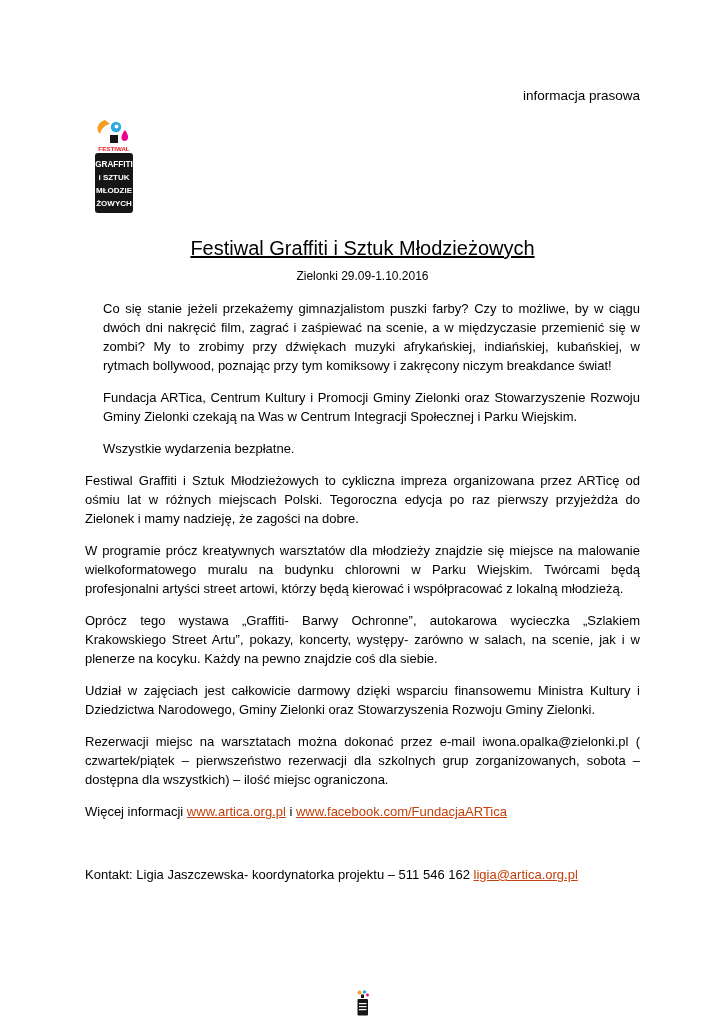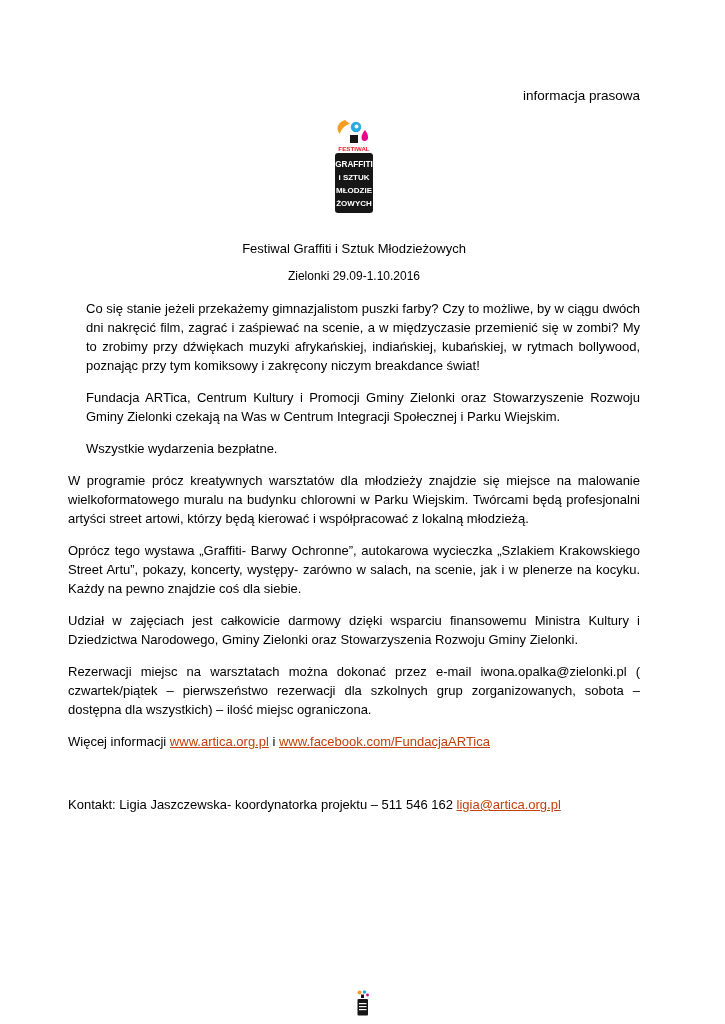--- a/index.html
+++ b/index.html
@@ -3,41 +3,41 @@
 <meta charset="utf-8">
 <style>
   html, body { margin: 0; padding: 0; background: #e9e9e9; }
   .page {
     width: 725px;
     height: 1024px;
     margin: 0 auto;
     background: #ffffff;
     position: relative;
     box-sizing: border-box;
-    padding: 86px 85px 0 68px;
+    padding: 86px 85px 0 85px;
     overflow: hidden;
     font-family: "Liberation Sans", sans-serif;
     font-size: 13px;
     line-height: 19px;
     color: #000000;
   }
   .header-line {
     text-align: right;
     font-size: 13.5px;
   }
   .logo-wrap {
     display: flex;
-    justify-content: center;
     margin-top: 14px;
   }
   .title {
     margin: 24px 0 0 0;
     text-align: center;
-    font-size: 13px;
+    font-size: 20px;
     font-weight: normal;
+    text-decoration: underline;
   }
   .subtitle {
     text-align: center;
     font-size: 12px;
     margin: 9px 0 13px 0;
   }
   .para {
     margin: 0 0 13px 0;
     text-align: justify;
   }
@@ -84,20 +84,21 @@
     </svg>
   </div>
 
   <h1 class="title">Festiwal Graffiti i Sztuk Młodzieżowych</h1>
 
   <div class="subtitle">Zielonki 29.09-1.10.2016</div>
 
   <p class="para bold">Co się stanie jeżeli przekażemy gimnazjalistom puszki farby? Czy to możliwe, by w ciągu dwóch dni nakręcić film, zagrać i zaśpiewać na scenie, a w międzyczasie przemienić się w zombi? My to zrobimy przy dźwiękach muzyki afrykańskiej, indiańskiej, kubańskiej, w rytmach bollywood, poznając przy tym komiksowy i zakręcony niczym breakdance świat!</p>
   <p class="para bold">Fundacja ARTica, Centrum Kultury i Promocji Gminy Zielonki oraz Stowarzyszenie Rozwoju Gminy Zielonki czekają na Was w Centrum Integracji Społecznej i Parku Wiejskim.</p>
   <p class="para bold">Wszystkie wydarzenia bezpłatne.</p>
+  <p class="para">Festiwal Graffiti i Sztuk Młodzieżowych to cykliczna impreza organizowana przez ARTicę od ośmiu lat w różnych miejscach Polski. Tegoroczna edycja po raz pierwszy przyjeżdża do Zielonek i mamy nadzieję, że zagości na dobre.</p>
   <p class="para">W programie prócz kreatywnych warsztatów dla młodzieży znajdzie się miejsce na malowanie wielkoformatowego muralu na budynku chlorowni w Parku Wiejskim. Twórcami będą profesjonalni artyści street artowi, którzy będą kierować i współpracować z lokalną młodzieżą.</p>
   <p class="para">Oprócz tego wystawa „Graffiti- Barwy Ochronne”, autokarowa wycieczka „Szlakiem Krakowskiego Street Artu”, pokazy, koncerty, występy- zarówno w salach, na scenie, jak i w plenerze na kocyku. Każdy na pewno znajdzie coś dla siebie.</p>
   <p class="para">Udział w zajęciach jest całkowicie darmowy dzięki wsparciu finansowemu Ministra Kultury i Dziedzictwa Narodowego, Gminy Zielonki oraz Stowarzyszenia Rozwoju Gminy Zielonki.</p>
   <p class="para">Rezerwacji miejsc na warsztatach można dokonać przez e-mail iwona.opalka@zielonki.pl ( czwartek/piątek – pierwszeństwo rezerwacji dla szkolnych grup zorganizowanych, sobota – dostępna dla wszystkich) – ilość miejsc ograniczona.</p>
 
   <p class="para"><span>Więcej informacji </span><a class="link">www.artica.org.pl</a><span> i </span><a class="link">www.facebook.com/FundacjaARTica</a></p>
 
   <p class="contact-line"><span>Kontakt: Ligia Jaszczewska- koordynatorka projektu – 511 546 162 </span><a class="link">ligia@artica.org.pl</a></p>
 
   <div class="footer-logo">

